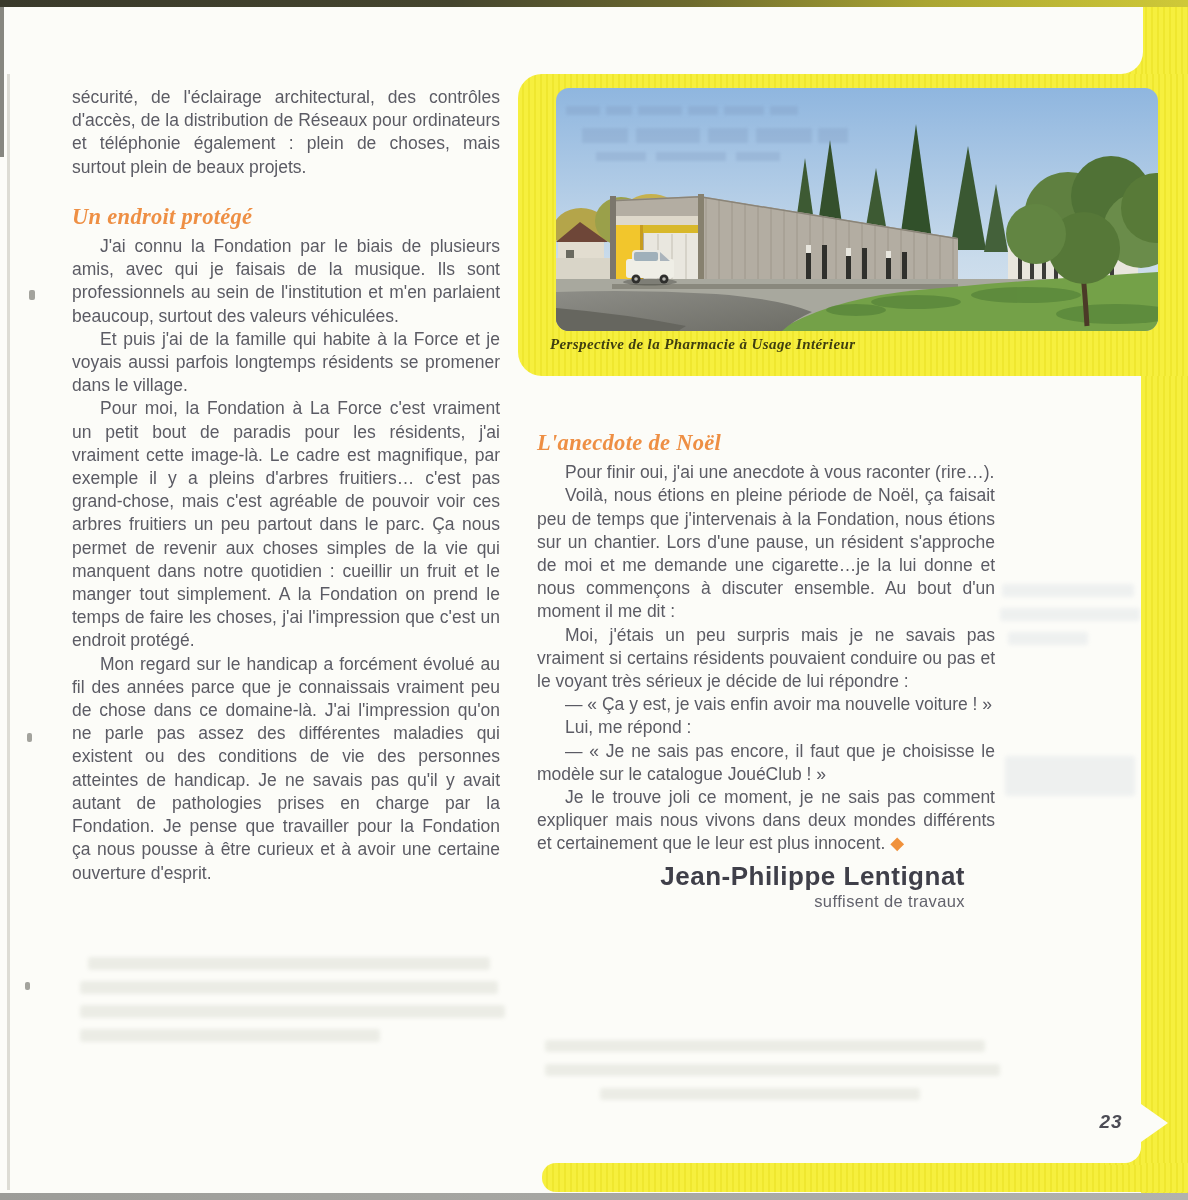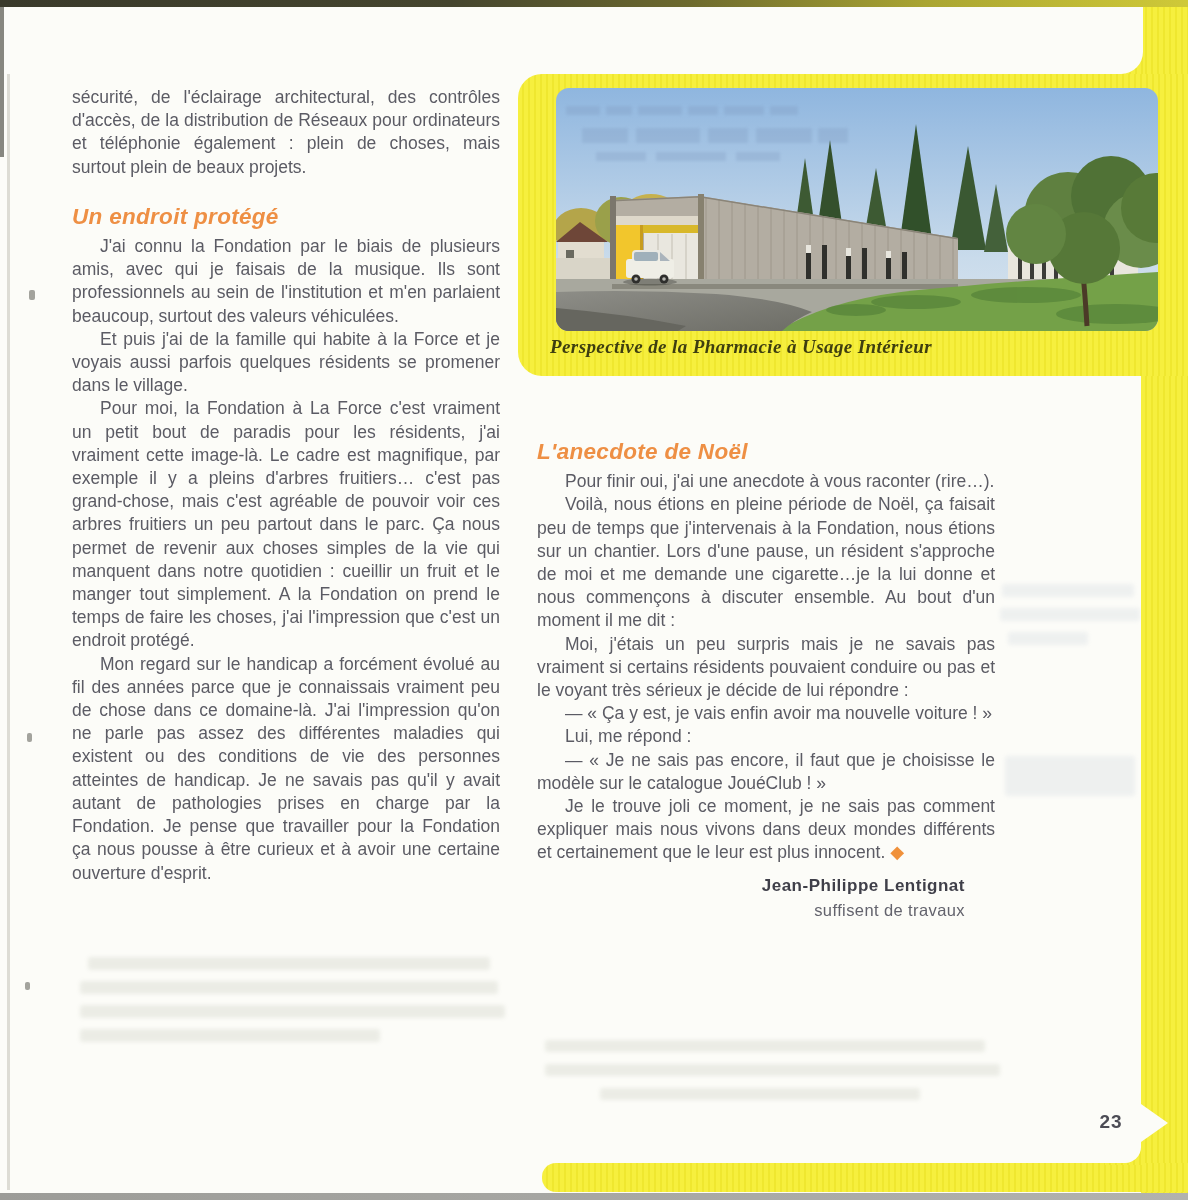--- a/index.html
+++ b/index.html
@@ -32,39 +32,39 @@
     border-bottom-right-radius:16px;z-index:12;}
   .page-notch{position:absolute;left:1141px;top:1104px;width:0;height:0;z-index:13;
     border-top:19px solid transparent;border-bottom:19px solid transparent;border-left:27px solid #fcfcf8;}
 
   
   .photo{position:absolute;left:556px;top:88px;width:602px;height:243px;border-radius:13px;
     overflow:hidden;z-index:13;}
   .photo svg{display:block;}
   .caption{position:absolute;left:550px;top:336px;width:620px;z-index:13;
     font-family:"Liberation Serif",serif;font-style:italic;font-weight:bold;
-    font-size:19px;color:#3e3e10;letter-spacing:.4px;}
+    font-size:15px;color:#3e3e10;letter-spacing:.4px;}
 
   
   .col{position:absolute;color:#5b5b64;font-size:17.5px;line-height:23.2px;
     text-align:justify;z-index:14;}
   .col-left{left:72px;top:66px;width:428px;margin-top:20px;}
   .col-right{left:537px;top:424px;width:458px;}
   .para{margin:0;text-indent:28px;}
   .para.no-indent{text-indent:0;}
   .sec-heading{font-style:italic;font-weight:bold;font-size:22.5px;color:#ee8f44;
-    letter-spacing:.3px;margin:26px 0 7px 0;text-indent:0;text-align:left;}
-  .col-right .sec-heading{margin-top:16px;}
+    letter-spacing:.3px;margin:26px 0 7px 0;text-indent:0;text-align:left;font-family:Liberation Serif, serif;}
+  .col-right .sec-heading{margin-top:7px;}
   .diamond{color:#f0913b;font-size:18px;font-style:normal;}
   .signature{margin-top:9px;text-align:right;padding-right:30px;}
-  .sig-name{font-weight:bold;font-size:17px;color:#3f3f49;letter-spacing:.5px;text-indent:0;margin:0;}
+  .sig-name{font-weight:bold;font-size:26px;color:#3f3f49;letter-spacing:.5px;text-indent:0;margin:0;}
   .sig-role{font-size:16.5px;color:#63636d;letter-spacing:.4px;text-indent:0;margin:2px 0 0 0;}
 
   .page-number{position:absolute;left:1088px;top:1111px;width:46px;z-index:14;
-    font-weight:bold;font-size:19px;color:#4c4c55;text-align:center;letter-spacing:1px;}
+    font-style:italic;font-weight:bold;font-size:19px;color:#4c4c55;text-align:center;letter-spacing:1px;}
 </style>
 </head>
 <body>
 
 <div id="page">
 
   <div class="strip-right y"></div>
   <div class="corner-patch-top y"></div>
   <div class="photo-block y"></div>
   <div class="strip-bottom y"></div>
@@ -239,21 +239,21 @@
       </g>
     </svg>
   </div>
 
   <div class="caption">Perspective de la Pharmacie à Usage Intérieur</div>
 
   <div class="col col-left">
     <p class="para no-indent">sécurité, de l'éclairage architectural, des contrôles d'accès, de la distribution de Réseaux pour ordinateurs et téléphonie également : plein de choses, mais surtout plein de beaux projets.</p>
     <p class="sec-heading">Un endroit protégé</p>
     <p class="para">J'ai connu la Fondation par le biais de plusieurs amis, avec qui je faisais de la musique. Ils sont professionnels au sein de l'institution et m'en parlaient beaucoup, surtout des valeurs véhiculées.</p>
-    <p class="para">Et puis j'ai de la famille qui habite à la Force et je voyais aussi parfois quelques résidents se promener dans le village.</p>
+    <p class="para">Et puis j'ai de la famille qui habite à la Force et je voyais aussi parfois longtemps résidents se promener dans le village.</p>
     <p class="para">Pour moi, la Fondation à La Force c'est vraiment un petit bout de paradis pour les résidents, j'ai vraiment cette image-là. Le cadre est magnifique, par exemple il y a pleins d'arbres fruitiers… c'est pas grand-chose, mais c'est agréable de pouvoir voir ces arbres fruitiers un peu partout dans le parc. Ça nous permet de revenir aux choses simples de la vie qui manquent dans notre quotidien : cueillir un fruit et le manger tout simplement. A la Fondation on prend le temps de faire les choses, j'ai l'impression que c'est un endroit protégé.</p>
     <p class="para">Mon regard sur le handicap a forcément évolué au fil des années parce que je connaissais vraiment peu de chose dans ce domaine-là. J'ai l'impression qu'on ne parle pas assez des différentes maladies qui existent ou des conditions de vie des personnes atteintes de handicap. Je ne savais pas qu'il y avait autant de pathologies prises en charge par la Fondation. Je pense que travailler pour la Fondation ça nous pousse à être curieux et à avoir une certaine ouverture d'esprit.</p>
   </div>
 
   <div class="col col-right">
     <p class="sec-heading">L'anecdote de Noël</p>
     <p class="para">Pour finir oui, j'ai une anecdote à vous raconter (rire…).</p>
     <p class="para">Voilà, nous étions en pleine période de Noël, ça faisait peu de temps que j'intervenais à la Fondation, nous étions sur un chantier. Lors d'une pause, un résident s'approche de moi et me demande une cigarette…je la lui donne et nous commençons à discuter ensemble. Au bout d'un moment il me dit :</p>
     <p class="para">Moi, j'étais un peu surpris mais je ne savais pas vraiment si certains résidents pouvaient conduire ou pas et le voyant très sérieux je décide de lui répondre :</p>
     <p class="para">— « Ça y est, je vais enfin avoir ma nouvelle voiture ! »</p>

